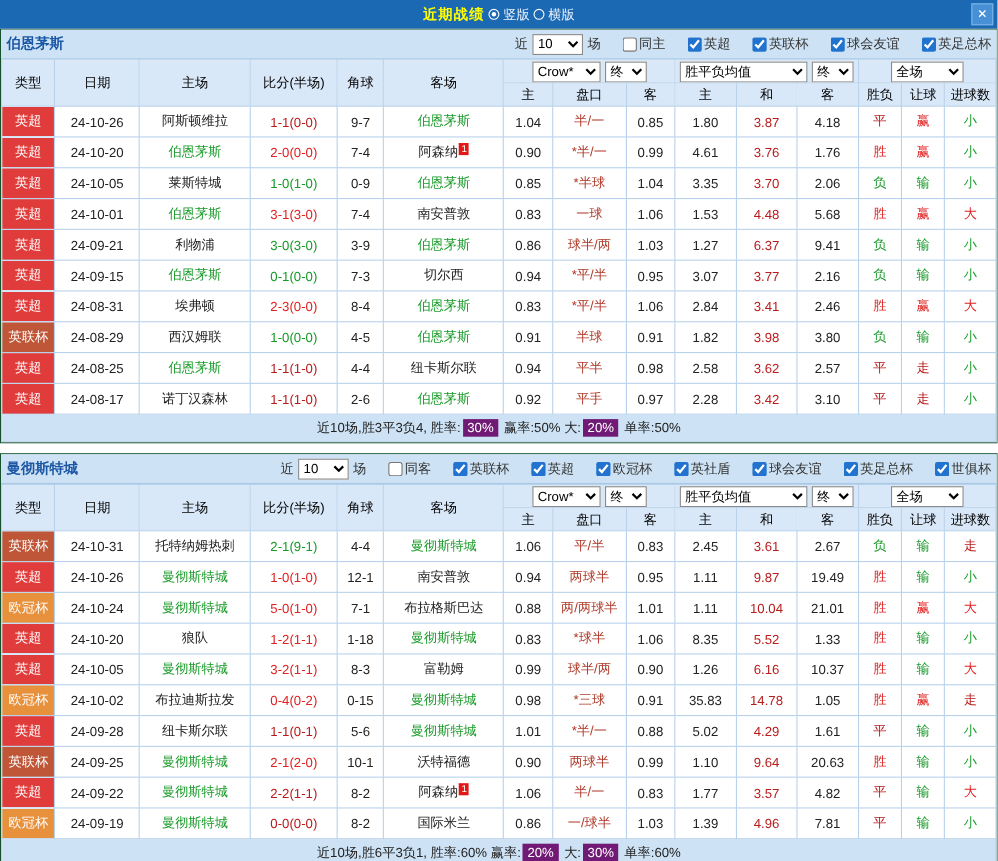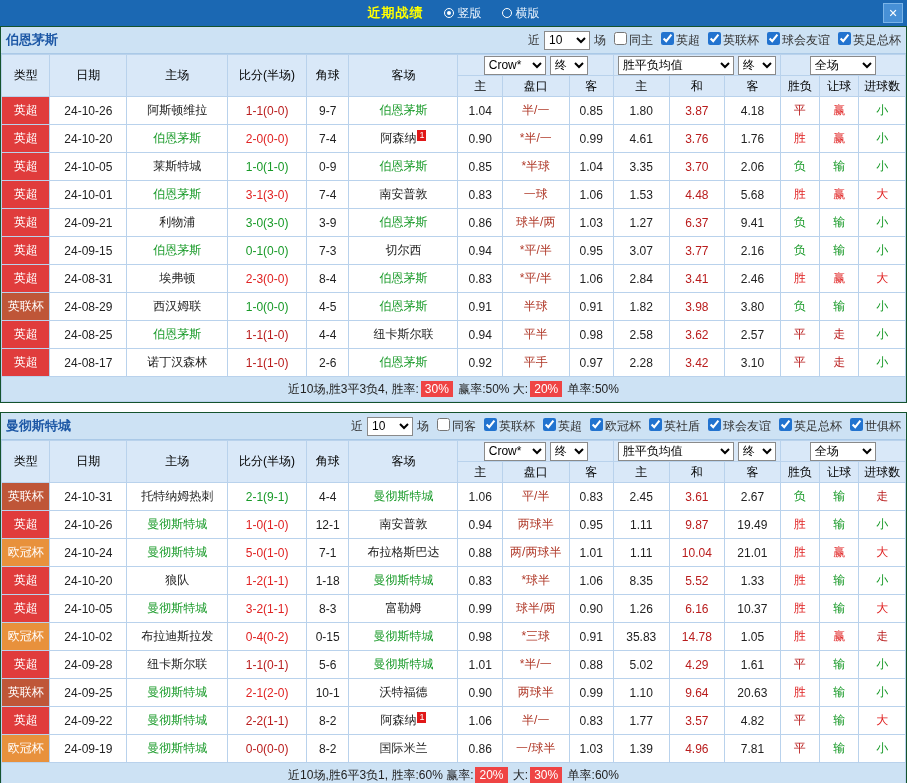--- a/index.html
+++ b/index.html
@@ -1,52 +1,52 @@
 <!DOCTYPE html>
 <html><head>
 <meta charset="utf-8">
 <style>
 *{box-sizing:border-box}
 html,body{margin:0;padding:0}
 body{width:907px;height:783px;overflow:hidden;background:#fff;color:#222;
      font-family:"Liberation Sans","DejaVu Sans",sans-serif;font-size:12px}
 .topbar{height:26px;background:#1b68b3;display:flex;align-items:center;justify-content:center;
-        position:relative;color:#e8f2fc;gap:20px}
+        position:relative;color:#e8f2fc;gap:3px}
 .topbar .title{color:#ffff00;font-weight:bold;font-size:13px;letter-spacing:1px}
 .radio-wrap{display:inline-flex;align-items:center;gap:4px;cursor:pointer}
 .radio{width:10px;height:10px;border:1px solid #fff;border-radius:50%;display:inline-block;position:relative}
 .radio.sel::after{content:"";position:absolute;left:2px;top:2px;right:2px;bottom:2px;background:#fff;border-radius:50%}
 .close-btn{position:absolute;right:4px;top:3px;width:20px;height:20px;background:#4790d6;border:1px solid #7ab4e8;
            color:#fff;font-size:11px;line-height:18px;text-align:center;cursor:pointer}
 .section{border:1px solid #14532d}
 .section.second{margin-top:9px}
 .section-header{height:27px;background:#cde2f4;display:flex;align-items:center;padding:0 5px;
                 border-bottom:1px solid #aac9e7}
 .team-name{color:#1c57a5;font-weight:bold;font-size:13px}
 .filters{margin-left:auto;display:inline-flex;align-items:center;font-size:12px;color:#333;gap:2px;white-space:nowrap}
 select{height:19px;font-size:12px;border:1px solid #8a8a8a;background:#fff;color:#000;margin:0 2px;padding:0}
 .sel-num{width:46px}.sel-final{width:38px}.sel-book{width:62px}.sel-odds{width:116px}.sel-scope{width:66px}
-label.cb{display:inline-flex;margin-left:6px;cursor:pointer}
+label.cb{display:inline-flex;align-items:center;margin-left:18px;cursor:pointer}
 label.cb input{width:13px;height:13px;margin:0 2px 0 0;accent-color:#2273cf}
 table{width:100%;border-collapse:collapse;table-layout:fixed}
 th,td{border:1px solid #b9d2ec;text-align:center;font-size:12px;padding:0 1px;overflow:hidden;white-space:nowrap}
 thead th{background:#d9e8f8;font-weight:normal;height:21px;color:#000}
 tbody td{background:#fff;height:28px}
 tfoot td{background:#cde2f4;height:25px}
 .lg-epl{background:#e03c3c;color:#fff}
 .lg-efl{background:#bf5638;color:#fff}
 .lg-ucl{background:#e8913c;color:#fff}
 .c-red{color:#e02222}
 .c-blue{color:#b91c1c}
 .c-green{color:#189a28}
 .focal{color:#189a28}
 .handicap{color:#b03a2a}
 .rank{background:#e01818;color:#fff;font-size:9px;line-height:11px;padding:0 2px;display:inline-block;
       vertical-align:top;margin-left:1px}
-.badge{background:#ef4444;color:#fff;padding:1px 4px;margin:0 2px}
+.badge{background:#701a75;color:#fff;padding:1px 4px;margin:0 2px}
 </style>
 </head>
 <body>
 
 <div class="topbar">
   <span class="title">近期战绩</span>
   <span class="radio-wrap">
     <span class="radio sel"></span>
     <span>竖版</span>
   </span>

